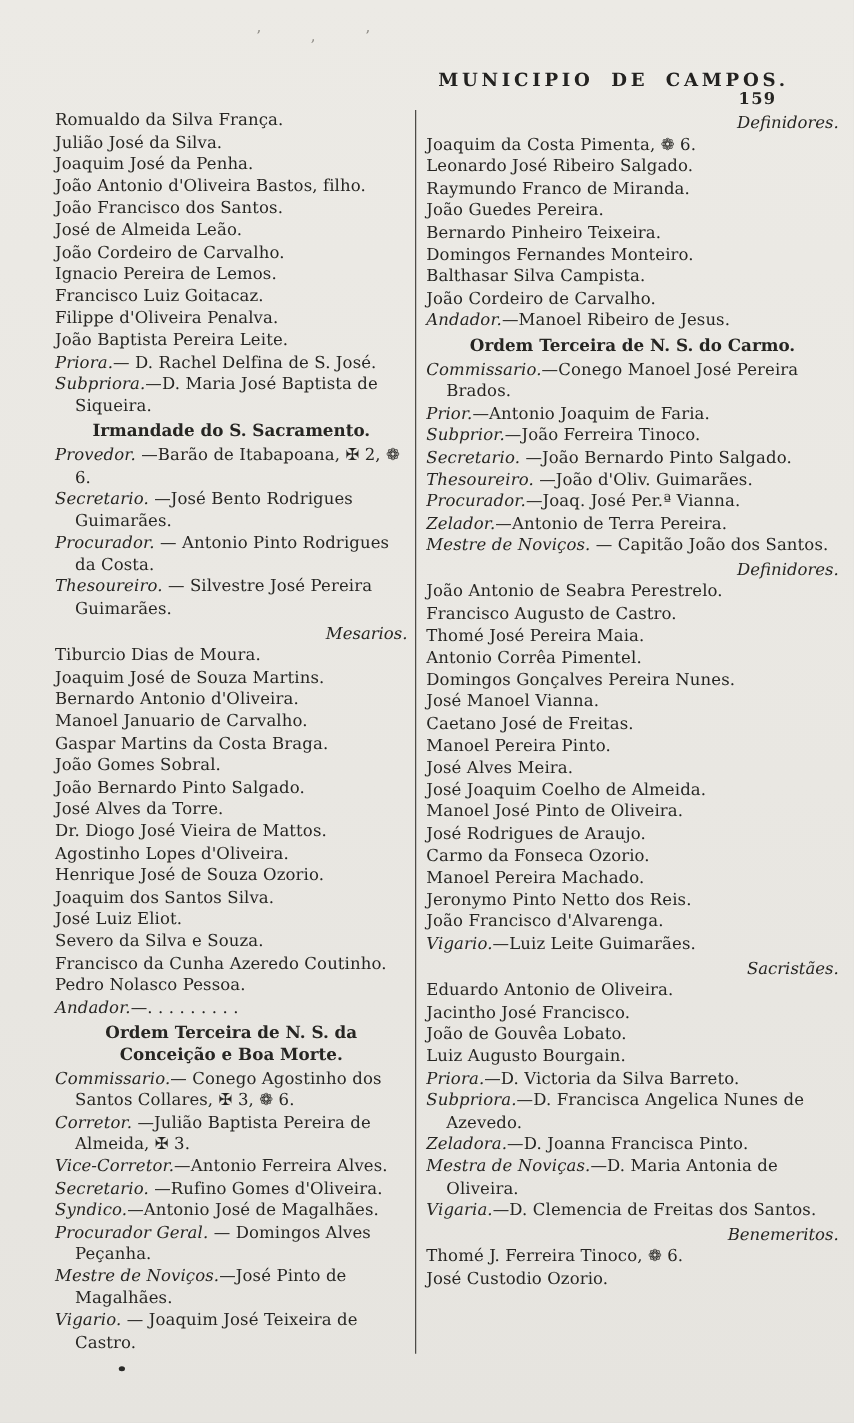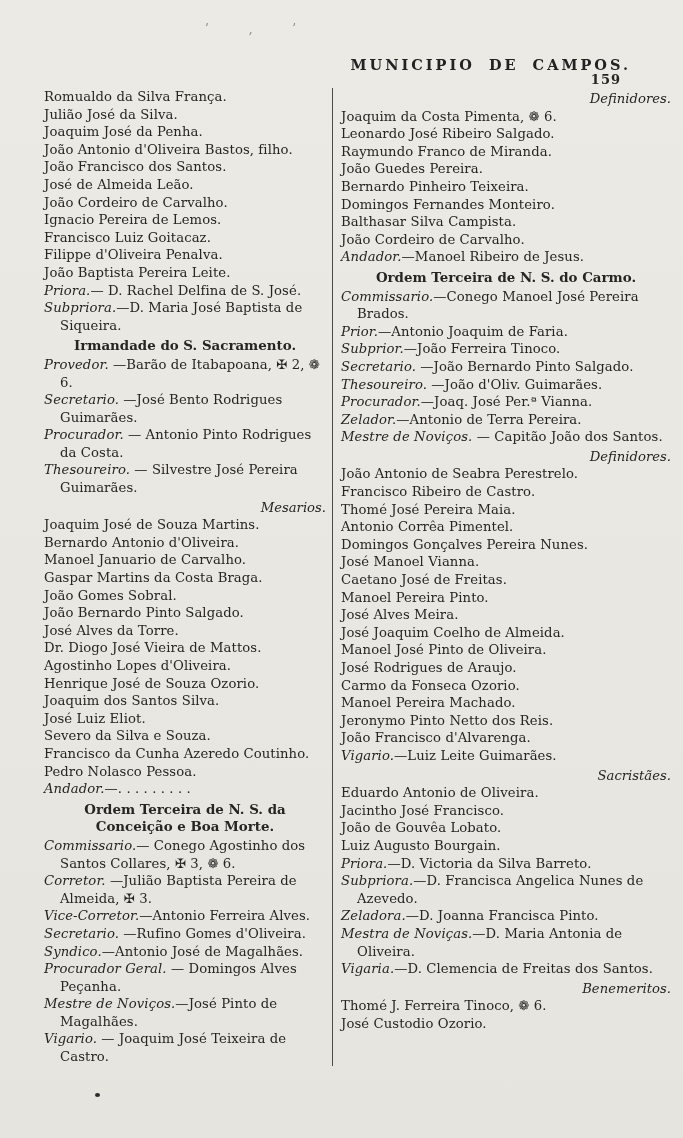--- a/index.html
+++ b/index.html
@@ -80,20 +80,21 @@
         <div class="entry-name">Filippe d'Oliveira Penalva.</div>
         <div class="entry-name">João Baptista Pereira Leite.</div>
         <div class="entry-role"><span class="role-label">Priora.</span>— D. Rachel Delfina de S. José.</div>
         <div class="entry-role"><span class="role-label">Subpriora.</span>—D. Maria José Baptista de Siqueira.</div>
         <div class="heading-bold">Irmandade do S. Sacramento.</div>
         <div class="entry-role"><span class="role-label">Provedor.</span> —Barão de Itabapoana, ✠ 2, ❁ 6.</div>
         <div class="entry-role"><span class="role-label">Secretario.</span> —José Bento Rodrigues Guimarães.</div>
         <div class="entry-role"><span class="role-label">Procurador.</span> — Antonio Pinto Rodrigues da Costa.</div>
         <div class="entry-role"><span class="role-label">Thesoureiro.</span> — Silvestre José Pereira Guimarães.</div>
         <div class="heading-italic">Mesarios.</div>
+        <div class="entry-name">Tiburcio Dias de Moura.</div>
         <div class="entry-name">Joaquim José de Souza Martins.</div>
         <div class="entry-name">Bernardo Antonio d'Oliveira.</div>
         <div class="entry-name">Manoel Januario de Carvalho.</div>
         <div class="entry-name">Gaspar Martins da Costa Braga.</div>
         <div class="entry-name">João Gomes Sobral.</div>
         <div class="entry-name">João Bernardo Pinto Salgado.</div>
         <div class="entry-name">José Alves da Torre.</div>
         <div class="entry-name">Dr. Diogo José Vieira de Mattos.</div>
         <div class="entry-name">Agostinho Lopes d'Oliveira.</div>
         <div class="entry-name">Henrique José de Souza Ozorio.</div>
@@ -128,21 +129,21 @@
         <div class="entry-role"><span class="role-label">Commissario.</span>—Conego Manoel José Pereira Brados.</div>
         <div class="entry-role"><span class="role-label">Prior.</span>—Antonio Joaquim de Faria.</div>
         <div class="entry-role"><span class="role-label">Subprior.</span>—João Ferreira Tinoco.</div>
         <div class="entry-role"><span class="role-label">Secretario.</span> —João Bernardo Pinto Salgado.</div>
         <div class="entry-role"><span class="role-label">Thesoureiro.</span> —João d'Oliv. Guimarães.</div>
         <div class="entry-role"><span class="role-label">Procurador.</span>—Joaq. José Per.ª Vianna.</div>
         <div class="entry-role"><span class="role-label">Zelador.</span>—Antonio de Terra Pereira.</div>
         <div class="entry-role"><span class="role-label">Mestre de Noviços.</span> — Capitão João dos Santos.</div>
         <div class="heading-italic">Definidores.</div>
         <div class="entry-name">João Antonio de Seabra Perestrelo.</div>
-        <div class="entry-name">Francisco Ribeiro de Castro.</div>
+        <div class="entry-name">Francisco Augusto de Castro.</div>
         <div class="entry-name">Thomé José Pereira Maia.</div>
         <div class="entry-name">Antonio Corrêa Pimentel.</div>
         <div class="entry-name">Domingos Gonçalves Pereira Nunes.</div>
         <div class="entry-name">José Manoel Vianna.</div>
         <div class="entry-name">Caetano José de Freitas.</div>
         <div class="entry-name">Manoel Pereira Pinto.</div>
         <div class="entry-name">José Alves Meira.</div>
         <div class="entry-name">José Joaquim Coelho de Almeida.</div>
         <div class="entry-name">Manoel José Pinto de Oliveira.</div>
         <div class="entry-name">José Rodrigues de Araujo.</div>

